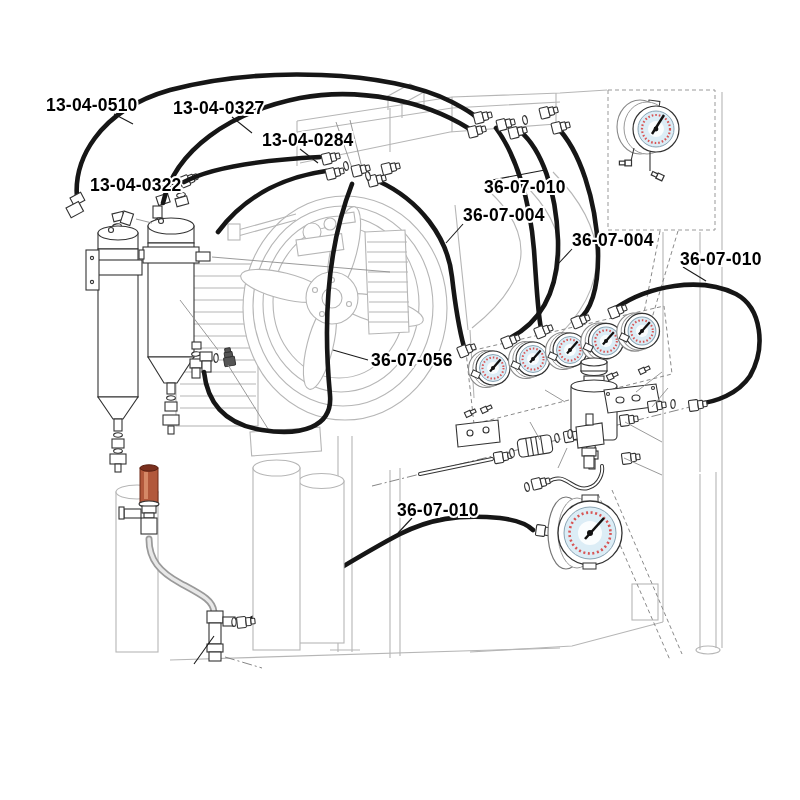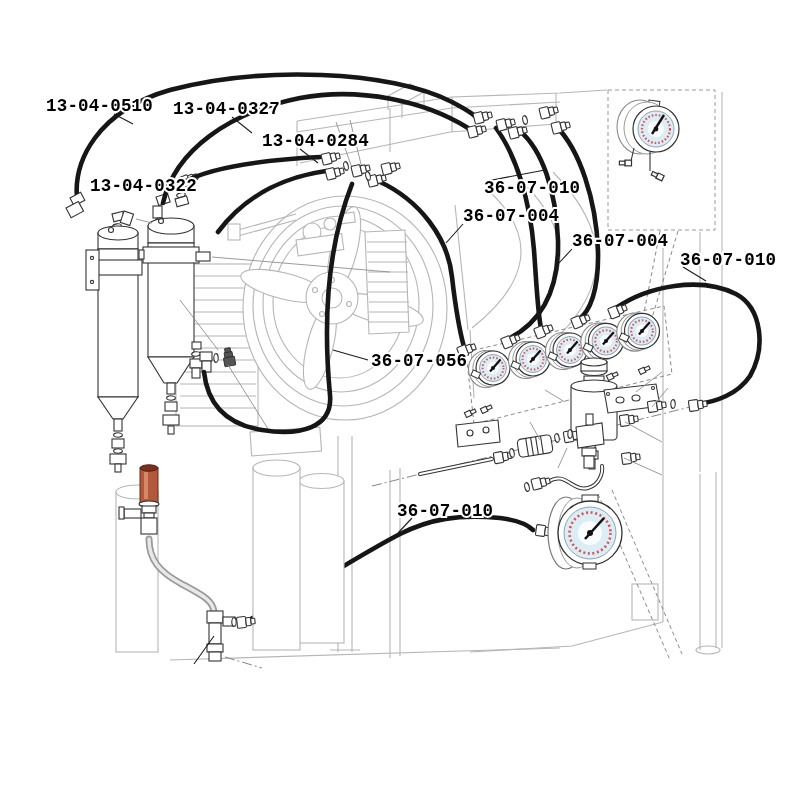--- a/index.html
+++ b/index.html
@@ -1,17 +1,17 @@
 <!DOCTYPE html>
 <html style="--background-color: #ffffff; --machine-line-color: #b6b6b6; --part-line-color: #333333; --hose-color: #161616; --label-color: #000000; --gauge-face-color: #dcedf6; --gauge-tick-color: #d85555; --handle-color: #b2583b;"><head>
 <meta charset="utf-8">
 <style>
   html,body{margin:0;padding:0;background:#fff;}
   .canvas{position:relative;width:800px;height:800px;background:var(--background-color,#fff);
-          font-family:Liberation Mono, monospace;overflow:hidden;}
+          font-family:Liberation Sans, sans-serif;overflow:hidden;}
   svg{position:absolute;left:0;top:0;}
   .m  {fill:none;stroke:var(--machine-line-color,#b6b6b6);stroke-width:1.1;}
   .mf {fill:#fff;stroke:var(--machine-line-color,#b6b6b6);stroke-width:1.1;}
   .p  {fill:#fff;stroke:var(--part-line-color,#333);stroke-width:1.1;}
   .pd {fill:#555;stroke:var(--part-line-color,#333);stroke-width:1;}
   .pl {fill:none;stroke:var(--part-line-color,#333);stroke-width:1.1;}
   .hose{fill:none;stroke:var(--hose-color,#161616);stroke-width:4.6;stroke-linecap:round;}
   .tube{fill:none;stroke:#333;stroke-width:4;stroke-linecap:round;}
   .tubecore{fill:none;stroke:#fff;stroke-width:2;stroke-linecap:round;}
   .gtube{fill:none;stroke:#9a9a9a;stroke-width:7;stroke-linecap:round;}

